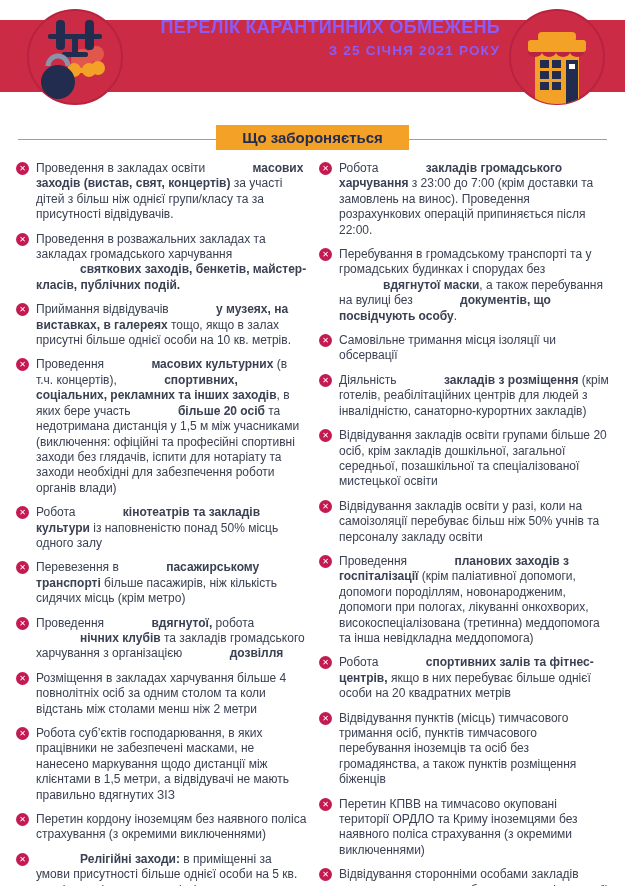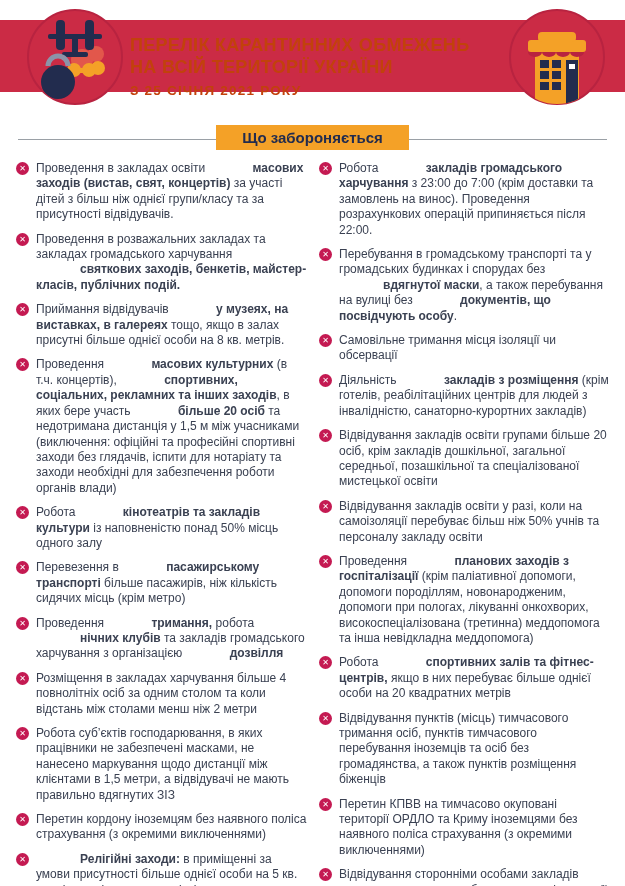--- a/index.html
+++ b/index.html
@@ -8,21 +8,21 @@
     font-family:"Liberation Sans",sans-serif;
     --banner-red:#CB2B45;--banner-dark:#B82340;--bullet-red:#C41A52;
     --orange:#F4A127;--navy:#222C4E;--body-text:#3A4152;
   }
   
   .header{position:relative;height:110px;}
   .banner{position:absolute;top:20px;left:0;right:0;height:72px;background:var(--banner-red);}
   .circle-ill{position:absolute;top:8px;width:98px;height:98px;border-radius:50%;}
   .circle-left{left:26px;}
   .circle-right{left:508px;}
-  .title-block{position:absolute;top:34px;left:130px;width:370px;text-align:left;color:#c2410c;}
+  .title-block{position:absolute;top:16px;left:130px;width:370px;text-align:right;color:#8b5cf6;}
   .title-line{font-weight:bold;font-size:18px;line-height:22px;letter-spacing:.3px;}
   .date-line{font-size:13.5px;letter-spacing:1.2px;margin-top:5px;font-weight:bold;}
   
   .badge-row{position:relative;height:28px;margin-top:9px;}
   .badge-row .rule{position:absolute;top:50%;left:18px;right:18px;border-top:1px solid #9aa0a6;}
   .badge{position:relative;margin:15px auto;width:max-content;background:var(--orange);
     color:var(--navy);font-weight:bold;font-size:15px;padding:4px 26px;}
   
   .content{display:flex;gap:12px;padding:8px 15px 0 16px;}
   .col{width:50%;display:flex;flex-direction:column;gap:9px;}
@@ -60,21 +60,20 @@
         <rect x="46" y="29" width="6" height="18" fill="#222C4E"></rect>
         <rect x="36" y="44" width="26" height="5" rx="2" fill="#222C4E"></rect>
         <path d="M22 58 a10 10 0 0 1 20 0" fill="none" stroke="#8C93A8" stroke-width="5"></path>
         <circle cx="32" cy="74" r="17" fill="#222C4E"></circle>
       </g>
     </svg>
   </div>
 
   <div class="title-block">
     <div class="title-line">ПЕРЕЛІК КАРАНТИННИХ ОБМЕЖЕНЬ</div>
-    <div class="title-line">НА ВСІЙ ТЕРИТОРІЇ УКРАЇНИ</div>
     <div class="date-line">З 25 СІЧНЯ 2021 РОКУ</div>
   </div>
 
   <div class="circle-ill circle-right">
     <svg width="98" height="98" viewBox="0 0 98 98">
       <defs>
           <clipPath id="c2">
             <circle cx="49" cy="49" r="47"></circle>
           </clipPath>
         </defs>
@@ -114,37 +113,37 @@
       <div class="item">
         <span class="x-icon">✕</span>
         <div class="item-text"><span>Проведення в закладах освіти </span><b>масових заходів (вистав, свят, концертів)</b><span> за участі дітей з більш ніж однієї групи/класу та за присутності відвідувачів.</span></div>
       </div>
       <div class="item">
         <span class="x-icon">✕</span>
         <div class="item-text"><span>Проведення в розважальних закладах та закладах громадського харчування </span><b>святкових заходів, бенкетів, майстер-класів, публічних подій.</b></div>
       </div>
       <div class="item">
         <span class="x-icon">✕</span>
-        <div class="item-text"><span>Приймання відвідувачів </span><b>у музеях, на виставках, в галереях</b><span> тощо, якщо в залах присутні більше однієї особи на 8 кв. метрів.</span></div>
+        <div class="item-text"><span>Приймання відвідувачів </span><b>у музеях, на виставках, в галереях</b><span> тощо, якщо в залах присутні більше однієї особи на 10 кв. метрів.</span></div>
       </div>
       <div class="item">
         <span class="x-icon">✕</span>
         <div class="item-text"><span>Проведення </span><b>масових культурних</b><span> (в т.ч. концертів), </span><b>спортивних, соціальних, рекламних та інших заходів</b><span>, в яких бере участь </span><b>більше 20 осіб</b><span> та недотримана дистанція у 1,5 м між учасниками (виключення: офіційні та професійні спортивні заходи без глядачів, іспити для нотаріату та заходи необхідні для забезпечення роботи органів влади)</span></div>
       </div>
       <div class="item">
         <span class="x-icon">✕</span>
         <div class="item-text"><span>Робота </span><b>кінотеатрів та закладів культури</b><span> із наповненістю понад 50% місць одного залу</span></div>
       </div>
       <div class="item">
         <span class="x-icon">✕</span>
         <div class="item-text"><span>Перевезення в </span><b>пасажирському транспорті</b><span> більше пасажирів, ніж кількість сидячих місць (крім метро)</span></div>
       </div>
       <div class="item">
         <span class="x-icon">✕</span>
-        <div class="item-text"><span>Проведення </span><b>тримання,</b><span> робота </span><b>нічних клубів</b><span> та закладів громадського харчування з організацією </span><b>дозвілля</b></div>
+        <div class="item-text"><span>Проведення </span><b>вдягнутої,</b><span> робота </span><b>нічних клубів</b><span> та закладів громадського харчування з організацією </span><b>дозвілля</b></div>
       </div>
       <div class="item">
         <span class="x-icon">✕</span>
         <div class="item-text"><span>Розміщення в закладах харчування більше 4 повнолітніх осіб за одним столом та коли відстань між столами менш ніж 2 метри</span></div>
       </div>
       <div class="item">
         <span class="x-icon">✕</span>
         <div class="item-text"><span>Робота суб’єктів господарювання, в яких працівники не забезпечені масками, не нанесено маркування щодо дистанції між клієнтами в 1,5 метри, а відвідувачі не мають правильно вдягнутих ЗІЗ</span></div>
       </div>
       <div class="item">

